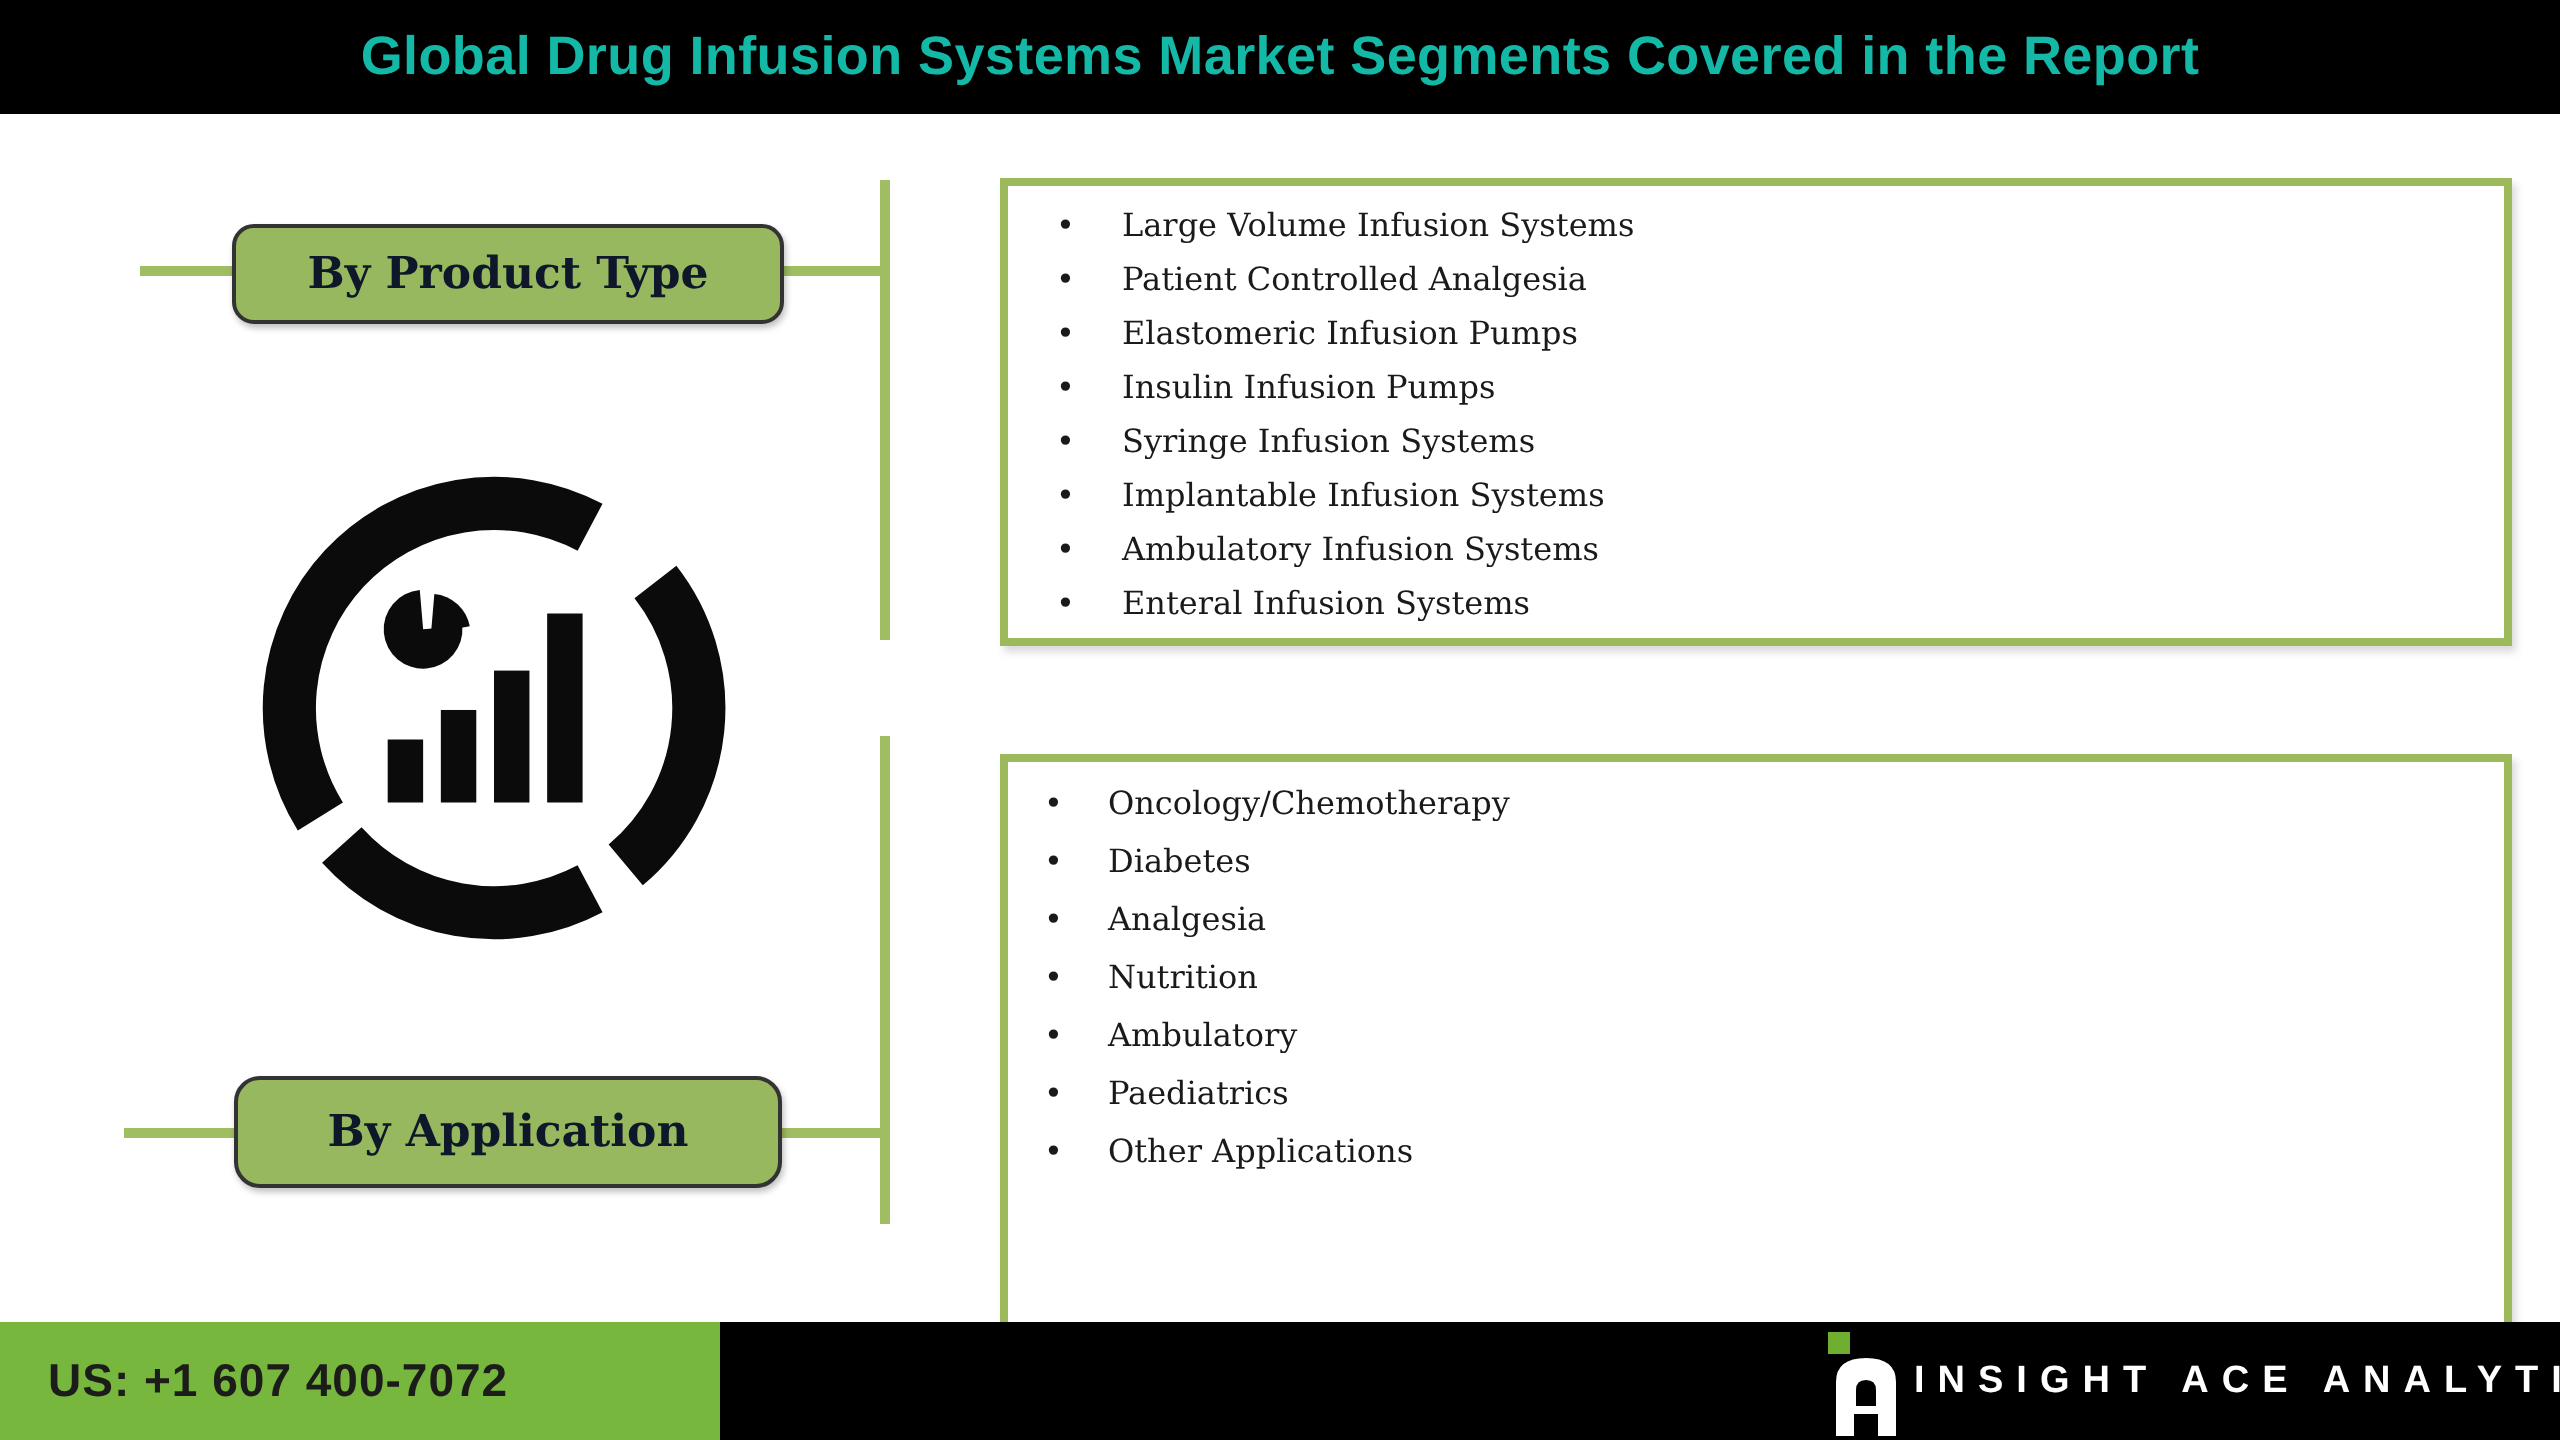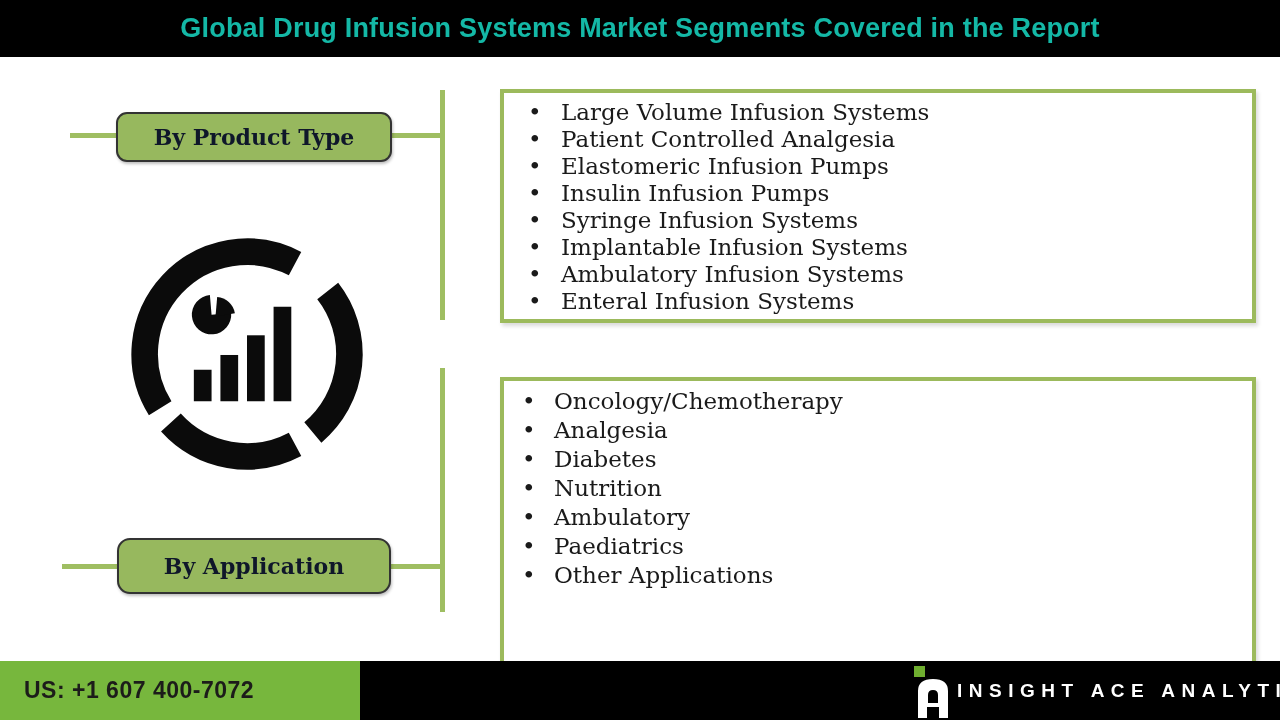--- a/index.html
+++ b/index.html
@@ -42,21 +42,21 @@
   .list-box {
     position:absolute; left:500px; width:756px; background:#ffffff;
     border:4px solid #9cba5c; box-sizing:border-box;
     box-shadow:2px 3px 4px rgba(0,0,0,.15);
   }
   #box-product     { top:89px;  height:234px; }
   #box-application { top:377px; height:297px; }
   .list-box ul {
     margin:0; padding:6px 8px 0 0; list-style:none;
     font-family:"DejaVu Serif","Liberation Serif",serif;
-    font-size:23px; color:#1a1a1a;
+    font-size:16px; color:#1a1a1a;
   }
   #box-product ul li     { line-height:27px; }
   #box-application ul li { line-height:29px; }
   .list-box li { position:relative; padding-left:57px; }
   .list-box li::before { content:"\2022"; position:absolute; left:24px; }
   #box-application li { padding-left:50px; }
   #box-application li::before { left:18px; }
 
   
   .market-icon { position:absolute; left:121px; top:228px; width:252px; height:252px; }
@@ -128,22 +128,22 @@
         <li>Insulin Infusion Pumps</li>
         <li>Syringe Infusion Systems</li>
         <li>Implantable Infusion Systems</li>
         <li>Ambulatory Infusion Systems</li>
         <li>Enteral Infusion Systems</li>
       </ul>
   </div>
   <div class="list-box" id="box-application">
     <ul>
         <li>Oncology/Chemotherapy</li>
+        <li>Diabetes</li>
         <li>Analgesia</li>
-        <li>Diabetes</li>
         <li>Nutrition</li>
         <li>Ambulatory</li>
         <li>Paediatrics</li>
         <li>Other Applications</li>
       </ul>
   </div>
 
   <div class="footer-bar"></div>
   <div class="footer-green">
     <span class="phone">US: +1 607 400-7072</span>

